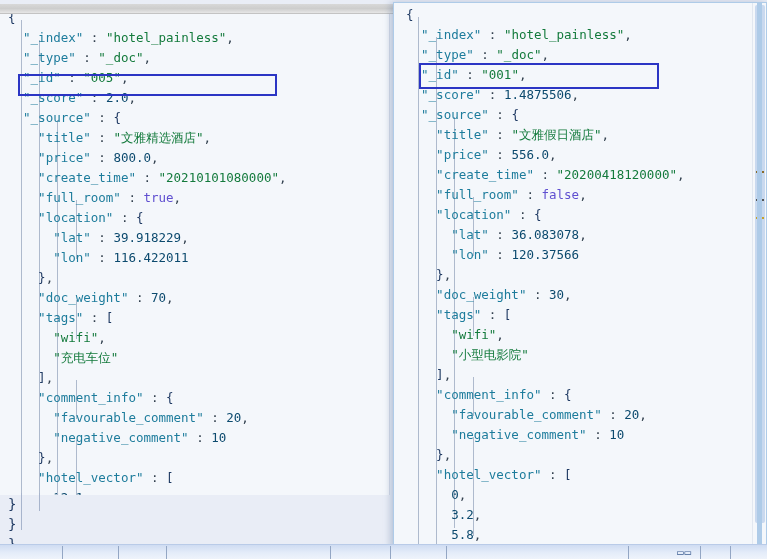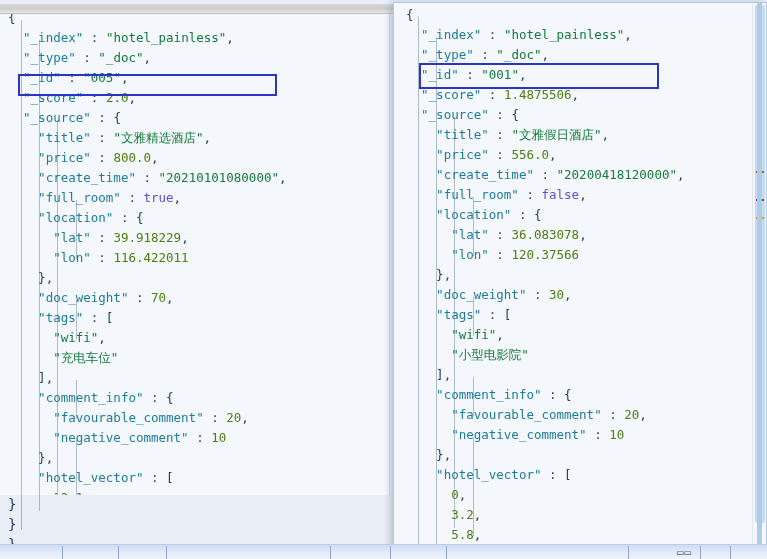--- a/index.html
+++ b/index.html
@@ -115,21 +115,21 @@
     font-family: "DejaVu Sans Mono", "Liberation Mono", monospace;
     font-size: 12.5px;
     line-height: 20px;
     white-space: pre;
     color: #26596f;
   }
   .line { height: 20px; white-space: pre; }
 
   .k   { color: #1d7c9c; }   
   .s   { color: #137a3c; }   
-  .n   { color: #4d7c0f; }   
+  .n   { color: #0c4a6e; }   
   .b   { color: #5f4fd0; }   
   .p   { color: #33414f; }   
   .cn  { color: #1f3a63; }   
 
   
   .guide {
     position: absolute;
     width: 1px;
     background: #aebacd;
   }

